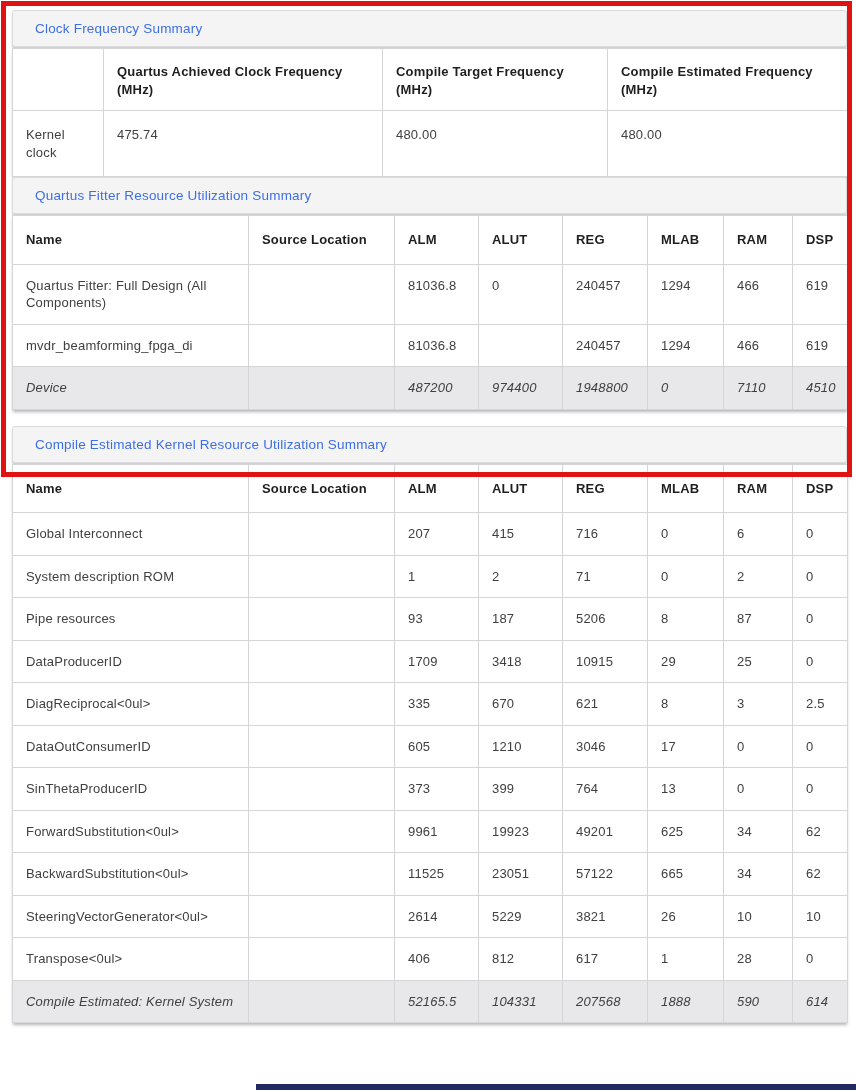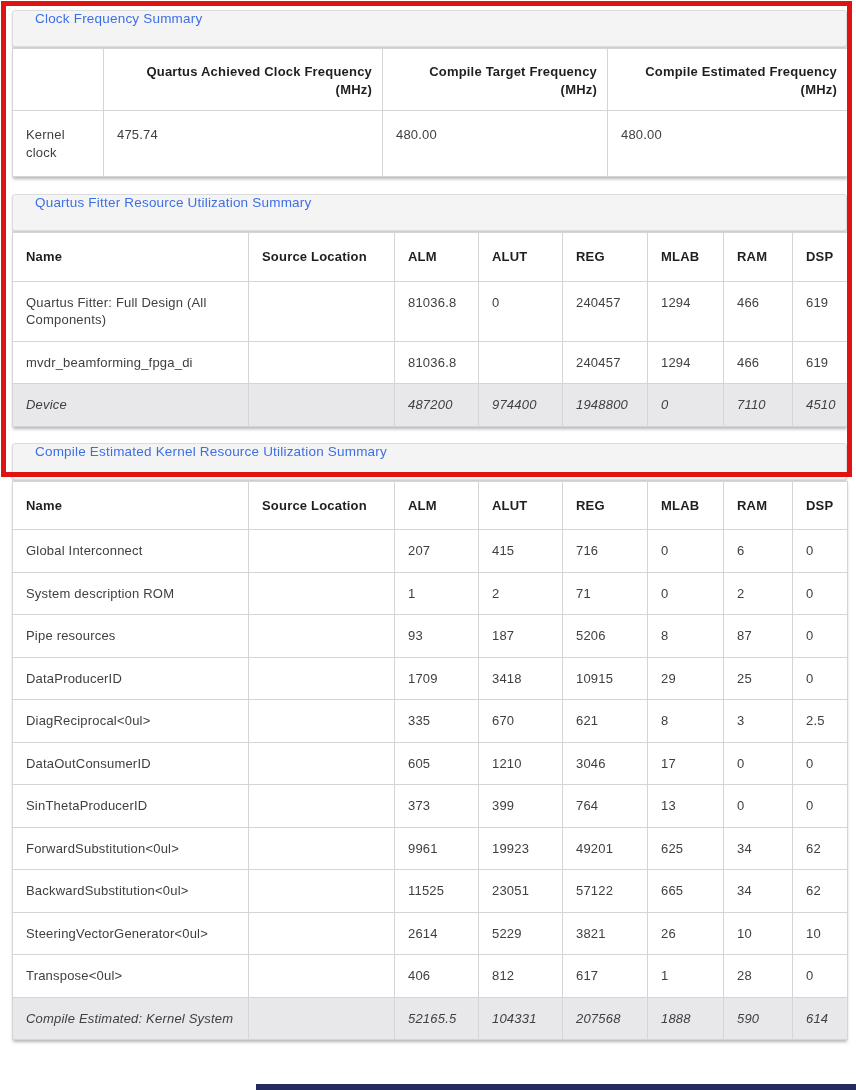--- a/index.html
+++ b/index.html
@@ -11,31 +11,31 @@
   }
   .content { position:absolute; top:0; left:12px; width:835px; }
 
   
   .bar {
     background:var(--section-bar-bg);
     border:1px solid #dcdcde;
     border-radius:3px;
     box-shadow:0 2px 2px rgba(110,110,120,.35);
     height:37px;
-    display:flex; 
+    display:flex; align-items:center;
     padding-left:22px;
     box-sizing:border-box;
   }
   .bar .bar-link {
     color:var(--link-blue);
     font-size:13.5px;
     letter-spacing:.2px;
     cursor:pointer;
   }
-  .mt10{margin-top:10px}.mt9{margin-top:9px}.mt17{margin-top:17px}.mt16{margin-top:16px}.mt1{margin-top:1px}
+  .mt10{margin-top:10px}.mt9{margin-top:9px}.mt17{}.mt16{margin-top:16px}.mt1{margin-top:1px}
 
   table {
     width:100%;
     border-collapse:collapse;
     table-layout:fixed;
     background:#fff;
     box-shadow:0 3px 3px -1px rgba(110,110,120,.5);
   }
   th, td {
     border:1px solid #d5d5d8;
@@ -46,21 +46,21 @@
     line-height:17.5px;
     padding:13px 10px 13px 13px;
     word-wrap:break-word;
     overflow:hidden;
   }
   th { font-weight:bold; color:#1f1f1f; padding-top:15px; padding-bottom:15px; }
   td { color:#404040; }
   tr.hl td { background:var(--row-highlight);font-style:italic; }
 
   
-  table.clock-table th { padding-top:14px; padding-bottom:12px;text-align:right; }
+  table.clock-table th { padding-top:14px; padding-bottom:12px; }
   table.clock-table td { padding-top:15px; padding-bottom:15px; }
 
   table.resource-table td { padding-top:12px; padding-bottom:12px; }
 
   
   .red-box {
     position:absolute; left:1px; top:1px;
     width:841px; height:466px;
     border:5px solid var(--highlight-red);
     z-index:10;

